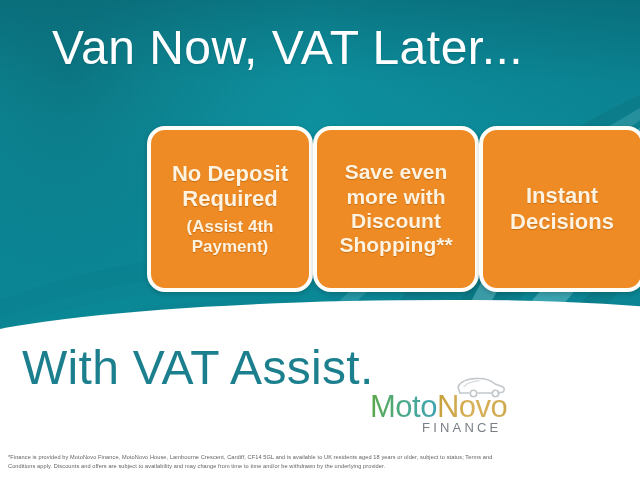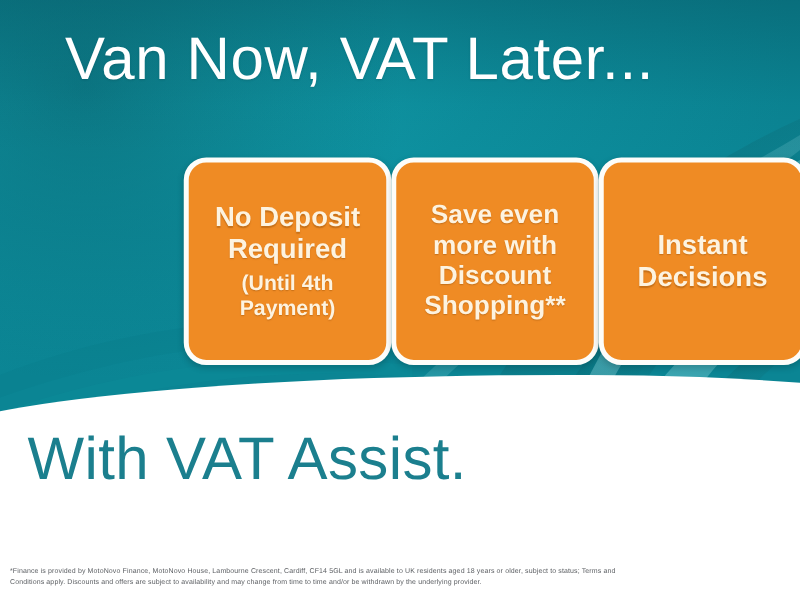--- a/index.html
+++ b/index.html
@@ -235,34 +235,48 @@
 
   <div class="white-panel"></div>
   <div class="white-panel-flat"></div>
 
   <div class="headline">Van Now, VAT Later...</div>
 
   <div class="boxes">
 
     <div class="feature-box">
       <div class="fb-main">No Deposit Required</div>
-      <div class="fb-sub">(Until 4th Payment)</div>
+      <div class="fb-sub">(Assist 4th Payment)</div>
     </div>
 
     <div class="feature-box">
       <div class="fb-main small">Save even more with Discount Shopping**</div>
     </div>
 
     <div class="feature-box">
       <div class="fb-main">Instant Decisions</div>
     </div>
 
   </div>
 
   <div class="strapline">With VAT Assist.</div>
 
+  <div class="logo">
+    <svg class="logo-car" viewBox="0 0 56 22">
+      <path d="M8 17 L6 11 C 8 6, 14 3, 24 2.5 C 33 2, 39 4, 43 8 L 50 10.5 C 52.5 11.5, 53 14, 51 16 L 46 17" fill="none" stroke="#c2c7cc" stroke-width="1.6" stroke-linecap="round" stroke-linejoin="round"></path>
+      <path d="M8 17 L17 17" fill="none" stroke="#c2c7cc" stroke-width="1.6" stroke-linecap="round"></path>
+      <path d="M26 17 L40 17" fill="none" stroke="#c2c7cc" stroke-width="1.6" stroke-linecap="round"></path>
+      <circle cx="21.5" cy="17.5" r="3.2" fill="none" stroke="#c2c7cc" stroke-width="1.6"></circle>
+      <circle cx="43.5" cy="17.5" r="3.2" fill="none" stroke="#c2c7cc" stroke-width="1.6"></circle>
+      <path d="M12 10.5 C 15 7, 20 5, 27 4.8" fill="none" stroke="#d6dadd" stroke-width="1.2" stroke-linecap="round"></path>
+    </svg>
+    <div class="logo-word">
+      <span class="logo-moto">Moto</span><span class="logo-novo">Novo</span>
+    </div>
+    <div class="logo-finance">FINANCE</div>
+  </div>
 
   <div class="fineprint">
     <p>*Finance is provided by MotoNovo Finance, MotoNovo House, Lambourne Crescent, Cardiff, CF14 5GL and is available to UK residents aged 18 years or older, subject to status; Terms and</p>
     <p>Conditions apply. Discounts and offers are subject to availability and may change from time to time and/or be withdrawn by the underlying provider.</p>
   </div>
 
 </div>
 
 </body></html>

